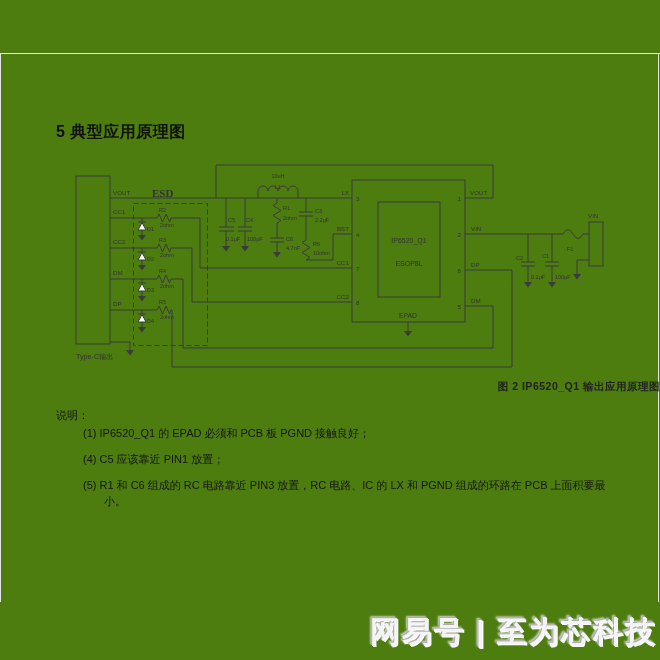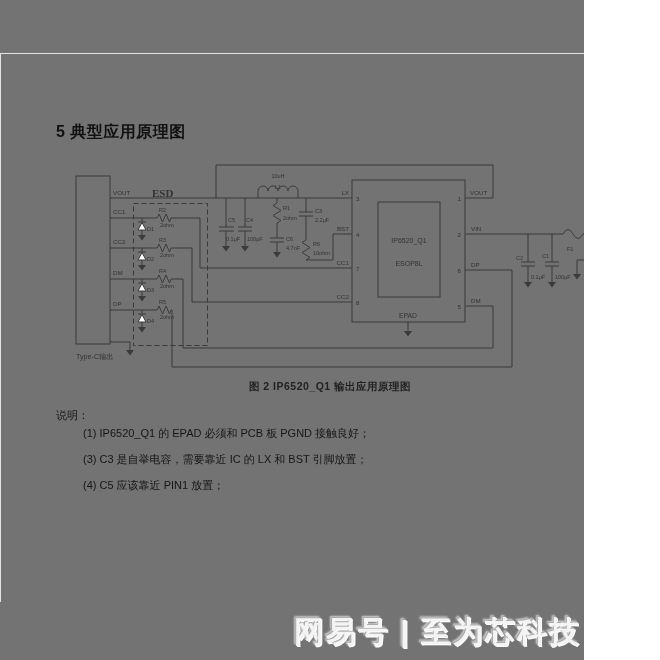--- a/index.html
+++ b/index.html
@@ -1,25 +1,25 @@
 <!DOCTYPE html>
 <html><head>
 <meta charset="utf-8">
 <style>
   html,body{margin:0;padding:0;background:#fff;}
-  .page{position:relative;width:584px;height:660px;background:#737373;overflow:hidden;
+  .page{position:relative;width:660px;height:660px;background:#4d7c0f;overflow:hidden;
         font-family:"Liberation Sans",sans-serif;color:#1f1f1f;}
   .edge{position:absolute;background:#e4e4e4;}
   .edge.top{left:0;top:53px;width:660px;height:1px;}
   .edge.left{left:0;top:53px;width:1px;height:549px;}
   .edge.right{left:658px;top:53px;width:1px;height:549px;}
   .heading{position:absolute;left:56px;top:122px;font-size:16px;font-weight:bold;color:#111;
            letter-spacing:0.5px;}
   .schem{position:absolute;left:0;top:0;width:660px;height:660px;}
-  .caption{position:absolute;left:0;top:380px;width:660px;text-align:center;
+  .caption{position:absolute;left:0;top:380px;width:660px;text-align:right;
            font-size:10.5px;font-weight:bold;color:#222;letter-spacing:0.5px;}
   .notes{position:absolute;left:56px;top:408px;width:560px;font-size:11px;color:#161616;}
   .notes-title{margin-bottom:2px;}
   .note{margin-left:27px;margin-bottom:10px;line-height:16px;width:522px;
         padding-left:21px;text-indent:-21px;}
   .watermark{position:absolute;right:3px;top:612px;font-size:30px;font-weight:bold;
              letter-spacing:2px;color:#f4f4f4;white-space:nowrap;
              text-shadow:-1px -1px 0 #ababab,1px 1px 0 #ffffff,-2px -2px 2px #d6d6d6;}
   svg text{fill:#333;font-family:"Liberation Sans",sans-serif;}
   svg .w{stroke:#3b3b3b;stroke-width:1;fill:none;}
@@ -180,18 +180,18 @@
       <polygon class="gnd" points="573,274 581,274 577,279.5"></polygon>
       <text x="588" y="218" font-size="6.2">VIN</text>
     </g>
   </svg>
 
   <div class="caption">图 2   IP6520_Q1 输出应用原理图</div>
 
   <div class="notes">
     <div class="notes-title">说明：</div>
     <div class="note">(1) IP6520_Q1 的 EPAD 必须和 PCB 板 PGND 接触良好；</div>
-    <div class="note">(3) C3 是自举电容，需要靠近 IC 的 LX 和 BST 引脚放置；</div>
     <div class="note">(4) C5 应该靠近 PIN1 放置；</div>
+    <div class="note">(5) R1 和 C6 组成的 RC 电路靠近 PIN3 放置，RC 电路、IC 的 LX 和 PGND 组成的环路在 PCB 上面积要最小。</div>
   </div>
 
   <div class="watermark">网易号 | 至为芯科技</div>
 </div>
 
 </body></html>

